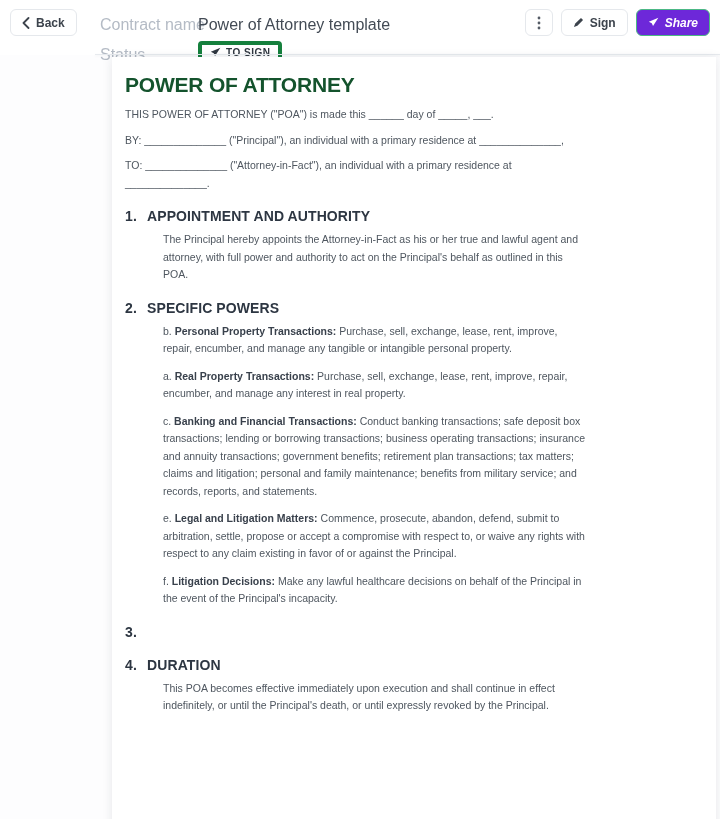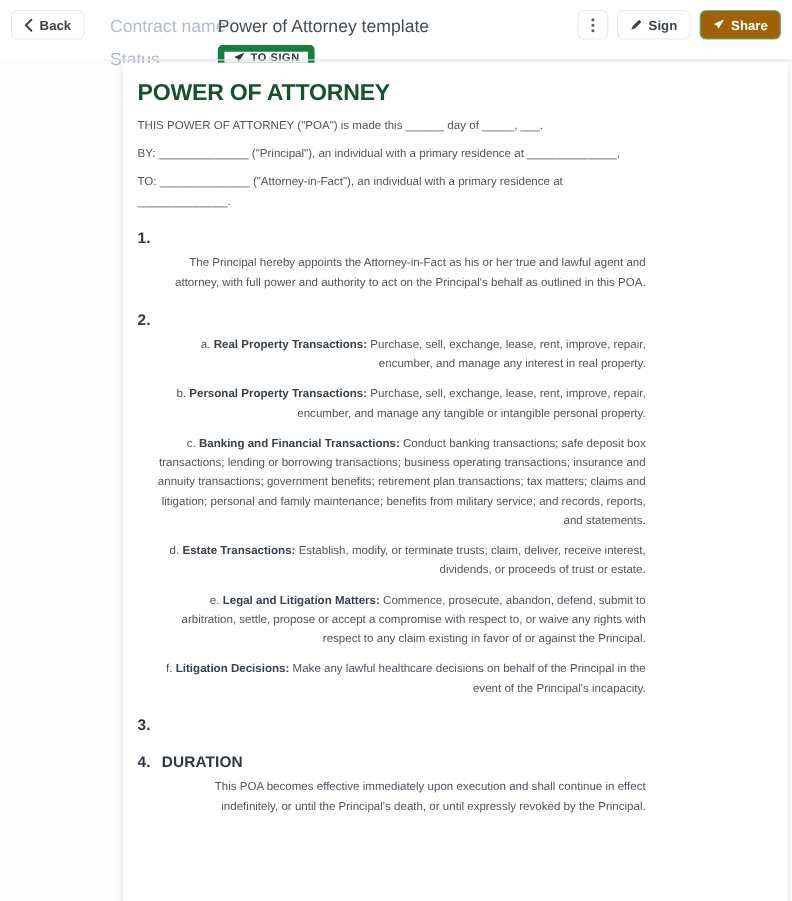--- a/index.html
+++ b/index.html
@@ -20,38 +20,38 @@
   .btn {
     display: inline-flex; align-items: center; gap: 6px;
     background: #fff; border: 1px solid #e5e8ec; border-radius: 6px;
     height: 27px; padding: 0 11px;
     font-family: "Liberation Sans", sans-serif;
     font-size: 12px; font-weight: 600; color: #3c434c;
     cursor: pointer; white-space: nowrap;
   }
   .btn-back { position: absolute; left: 10px; top: 9px; }
   .btn-kebab { width: 28px; padding: 0; justify-content: center; }
-  .btn-share { background: #a16207; border-color: #4CB885; color: #fff; }
+  .btn-share { background: #6d28d9; border-color: #4CB885; color: #fff; font-style: italic; }
   .toolbar-actions {
     position: absolute; right: 10px; top: 9px;
     display: flex; gap: 8px; align-items: flex-start;
   }
   .meta-label {
     position: absolute; left: 100px; font-size: 16px; color: #b4bbc5;
   }
   .meta-label.row1 { top: 16px; }
   .meta-label.row2 { top: 46px; text-align: center; }
   .contract-title {
     position: absolute; left: 198px; top: 16px;
     font-size: 16px; font-weight: 500; color: #434b55;
   }
   .status-badge {
     position: absolute; left: 198px; top: 41px;
     display: inline-flex; align-items: center; gap: 5px;
-    background: #fff; border: 6px solid #15803d; border-radius: 4px;
+    background: #fff; border: 4px solid #15803d; border-radius: 4px;
     height: 22px; padding: 0 8px;
     font-size: 10px; font-weight: 700; letter-spacing: 0.5px; color: #2f3740;
   }
   .icon { display: inline-flex; flex: none; line-height: 0; }
 
   
   .page-canvas { position: relative; height: 746px; }
   .page {
     position: absolute; left: 112px; top: 2px; width: 604px; height: 820px;
     background: #fff;
@@ -66,21 +66,21 @@
   .doc-line {
     margin: 0 0 8px 0;
     font-size: 10.5px; line-height: 17.5px; color: #4e565f;
   }
   .sec { margin-top: 15px; }
   .sec-head {
     display: flex; font-size: 14px; font-weight: 700;
     color: #2d3642; letter-spacing: 0.1px; line-height: 18px;
   }
   .sec-num { width: 22px; flex: none; }
-  .sec-body { margin-left: 16px; margin-top: 6px; text-align: right; }
+  .sec-body { margin-left: 38px; margin-top: 6px; }
   .sec-body p { margin: 0 0 10px 0; font-size: 10.5px; line-height: 17.5px; color: #4e565f; }
   .sec-body p:last-child { margin-bottom: 0; }
   .item-label { font-weight: 700; color: #39414c; }
 </style>
 </head>
 <body>
 
 <header class="toolbar">
   <button class="btn btn-back">
     <span class="icon">
@@ -139,35 +139,36 @@
   <article class="page">
     <div class="doc-text">
       <h1 class="doc-title">POWER OF ATTORNEY</h1>
       <p class="doc-line">THIS POWER OF ATTORNEY ("POA") is made this ______ day of _____, ___.</p>
       <p class="doc-line">BY: ______________ ("Principal"), an individual with a primary residence at ______________,</p>
       <p class="doc-line">TO: ______________ ("Attorney-in-Fact"), an individual with a primary residence at ______________.</p>
 
       <section class="sec">
         <div class="sec-head">
           <span class="sec-num">1.</span>
+          <span>APPOINTMENT AND AUTHORITY</span>
         </div>
         <div class="sec-body">
           <p>The Principal hereby appoints the Attorney-in-Fact as his or her true and lawful agent and attorney, with full power and authority to act on the Principal's behalf as outlined in this POA.</p>
         </div>
       </section>
 
       <section class="sec">
         <div class="sec-head">
           <span class="sec-num">2.</span>
+          <span>SPECIFIC POWERS</span>
         </div>
         <div class="sec-body">
+          <p><span>b.</span> <span class="item-label">Personal Property Transactions:</span> <span>Purchase, sell, exchange, lease, rent, improve, repair, encumber, and manage any tangible or intangible personal property.</span></p>
           <p><span>a.</span> <span class="item-label">Real Property Transactions:</span> <span>Purchase, sell, exchange, lease, rent, improve, repair, encumber, and manage any interest in real property.</span></p>
-          <p><span>b.</span> <span class="item-label">Personal Property Transactions:</span> <span>Purchase, sell, exchange, lease, rent, improve, repair, encumber, and manage any tangible or intangible personal property.</span></p>
           <p><span>c.</span> <span class="item-label">Banking and Financial Transactions:</span> <span>Conduct banking transactions; safe deposit box transactions; lending or borrowing transactions; business operating transactions; insurance and annuity transactions; government benefits; retirement plan transactions; tax matters; claims and litigation; personal and family maintenance; benefits from military service; and records, reports, and statements.</span></p>
-          <p><span>d.</span> <span class="item-label">Estate Transactions:</span> <span>Establish, modify, or terminate trusts; claim, deliver, receive interest, dividends, or proceeds of trust or estate.</span></p>
           <p><span>e.</span> <span class="item-label">Legal and Litigation Matters:</span> <span>Commence, prosecute, abandon, defend, submit to arbitration, settle, propose or accept a compromise with respect to, or waive any rights with respect to any claim existing in favor of or against the Principal.</span></p>
           <p><span>f.</span> <span class="item-label">Litigation Decisions:</span> <span>Make any lawful healthcare decisions on behalf of the Principal in the event of the Principal's incapacity.</span></p>
         </div>
       </section>
 
       <section class="sec">
         <div class="sec-head">
           <span class="sec-num">3.</span>
         </div>
       </section>

